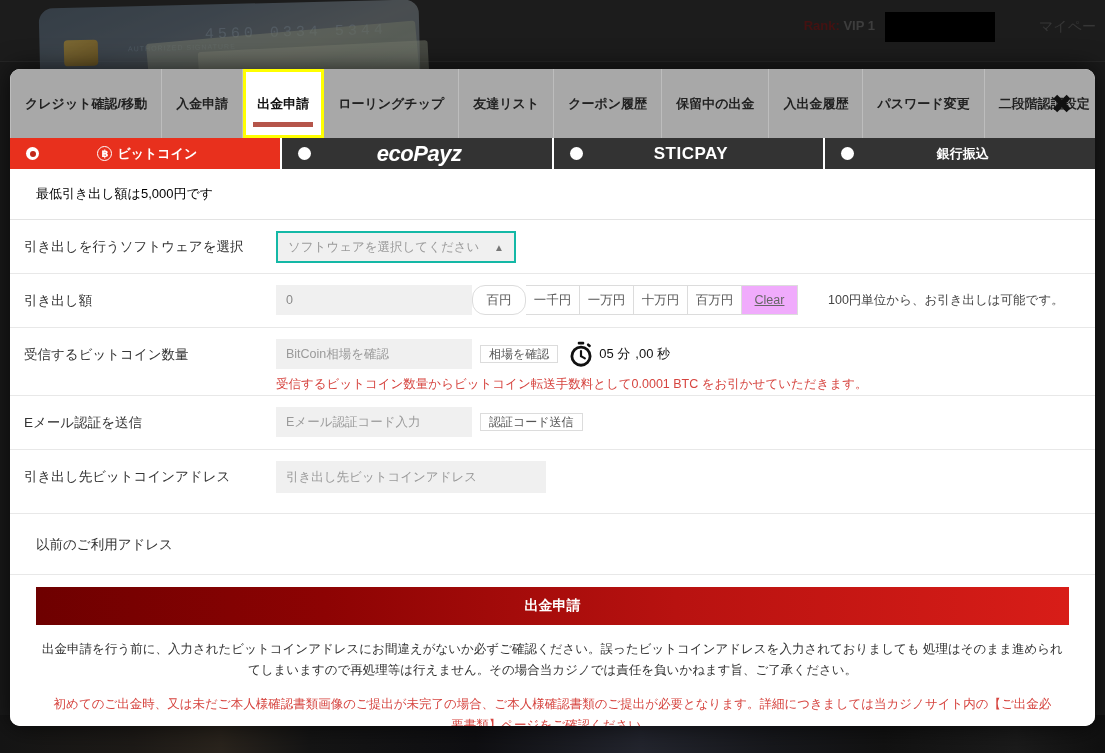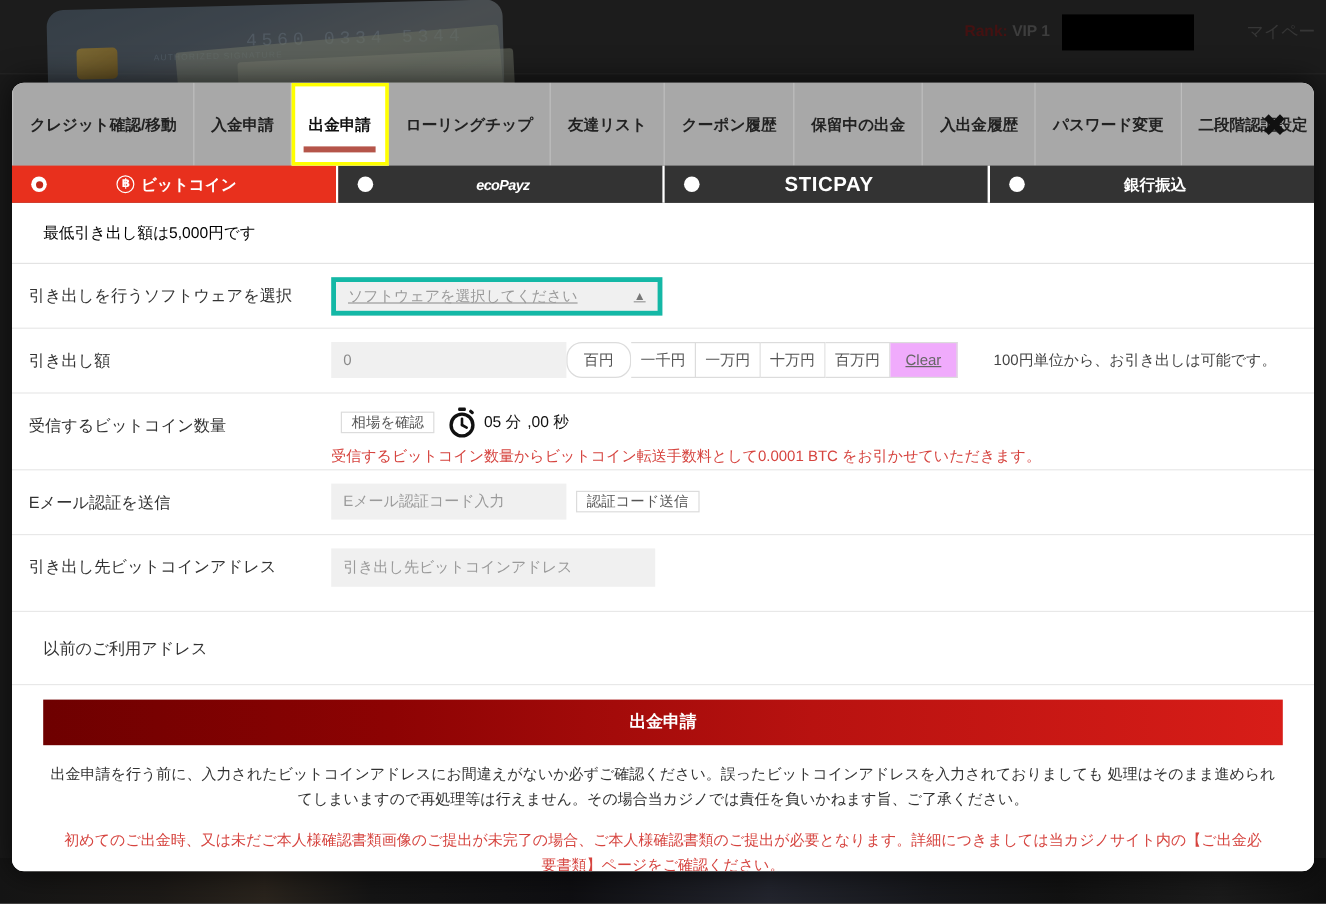--- a/index.html
+++ b/index.html
@@ -173,21 +173,21 @@
     padding-right: 24px;
     display: flex; align-items: center; justify-content: center;
     gap: 5px;
   }
   .btc-sym {
     display: inline-flex; align-items:center; justify-content:center;
     width: 15px; height: 15px; border-radius: 50%;
     border: 1.5px solid #fff; font-size: 10px; font-weight: bold;
     line-height: 1;
   }
-  .logo-eco { font-size: 12px; font-weight: bold; font-style: italic; letter-spacing: -.5px; }
+  .logo-eco { font-size: 22px; font-weight: bold; font-style: italic; letter-spacing: -.5px; }
   .logo-stic { font-size: 17px; font-weight: bold; letter-spacing: .5px; }
 
   
   .mbody { flex: 1 1 auto; background: #fff; overflow: hidden; }
 
   .note-row {
     padding: 16px 26px;
     font-size: 13px; color: #000000;
     border-bottom: 1px solid #e3e3e3;
   }
@@ -199,27 +199,26 @@
     border-bottom: 1px solid #e8e8e8;
   }
   .flabel {
     width: 252px; flex: 0 0 252px;
     font-size: 13.5px; color: #333;
     padding-top: 18px;
   }
   .fctl { flex: 1 1 auto; padding-top: 11px; display: flex; flex-wrap: wrap; align-items: center; }
 
   .sel-box {
-    width: 276px; height: 32px;
-    background: #f0f0f0; border: 4px solid #14b8a6;
+    width: 240px; height: 32px;
+    background: #f0f0f0; border: 2px solid #14b8a6;
     display: flex; align-items: center;
     padding: 0 10px;
     font-size: 12.5px; color: #9a9a9a;
     cursor: pointer;
-    text-decoration: underline;
   }
   .sel-box .caret { margin-left: auto; font-size: 10px; color: #777; }
 
   .txt {
     height: 30px; background: #f0f0f0; border: none;
     padding: 0 10px; font-size: 12.5px; color: #8a8a8a;
     font-family: inherit;
   }
   .txt::placeholder { color: #9a9a9a; }
   .txt-amount { width: 196px; }
@@ -401,20 +400,21 @@
           <span class="qbtn">百万円</span>
           <span class="qbtn clear">Clear</span>
         </span>
         <span class="side-note">100円単位から、お引き出しは可能です。</span>
       </div>
     </div>
 
     <div class="frow">
       <div class="flabel">受信するビットコイン数量</div>
       <div class="fctl">
+        <input class="txt txt-btc" placeholder="BitCoin相場を確認" style="">
         <span class="mini-btn">相場を確認</span>
 
         <span class="timer">
           <svg class="stopwatch" width="26" height="26" viewBox="0 0 24 24">
             <rect x="9" y="0.6" width="6" height="2.6" rx="1" fill="#111"></rect>
             <rect x="17.2" y="2.6" width="4" height="2.4" rx="1.1" fill="#111" transform="rotate(40 19 4)"></rect>
             <circle cx="12" cy="14" r="8.4" fill="none" stroke="#111" stroke-width="2.6"></circle>
             <path d="M12 14 L12 9.2" stroke="#111" stroke-width="2" stroke-linecap="round"></path>
             <path d="M12 14 L15.6 16" stroke="#111" stroke-width="2" stroke-linecap="round"></path>
           </svg>

